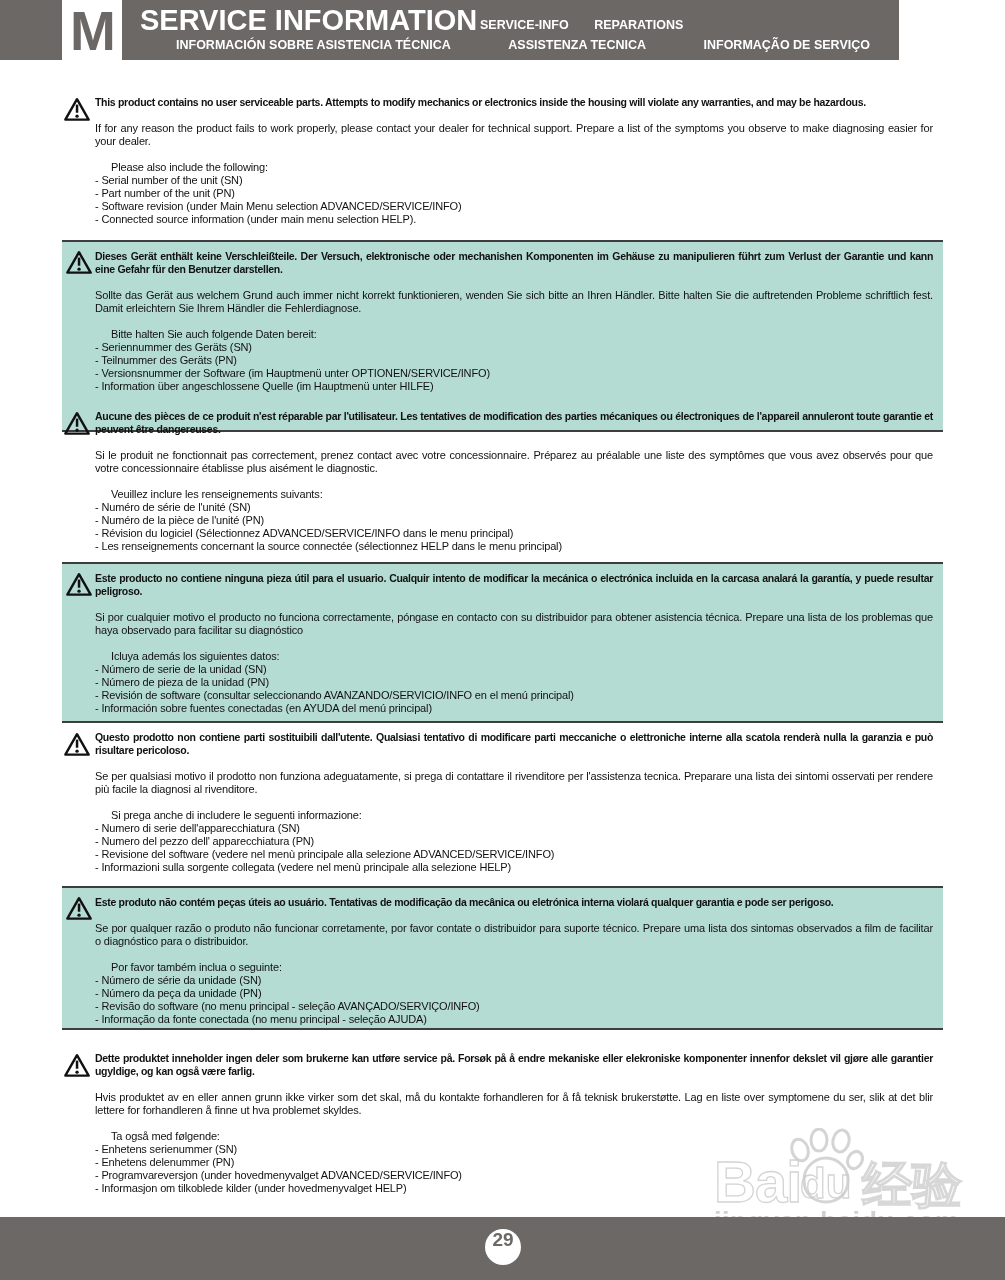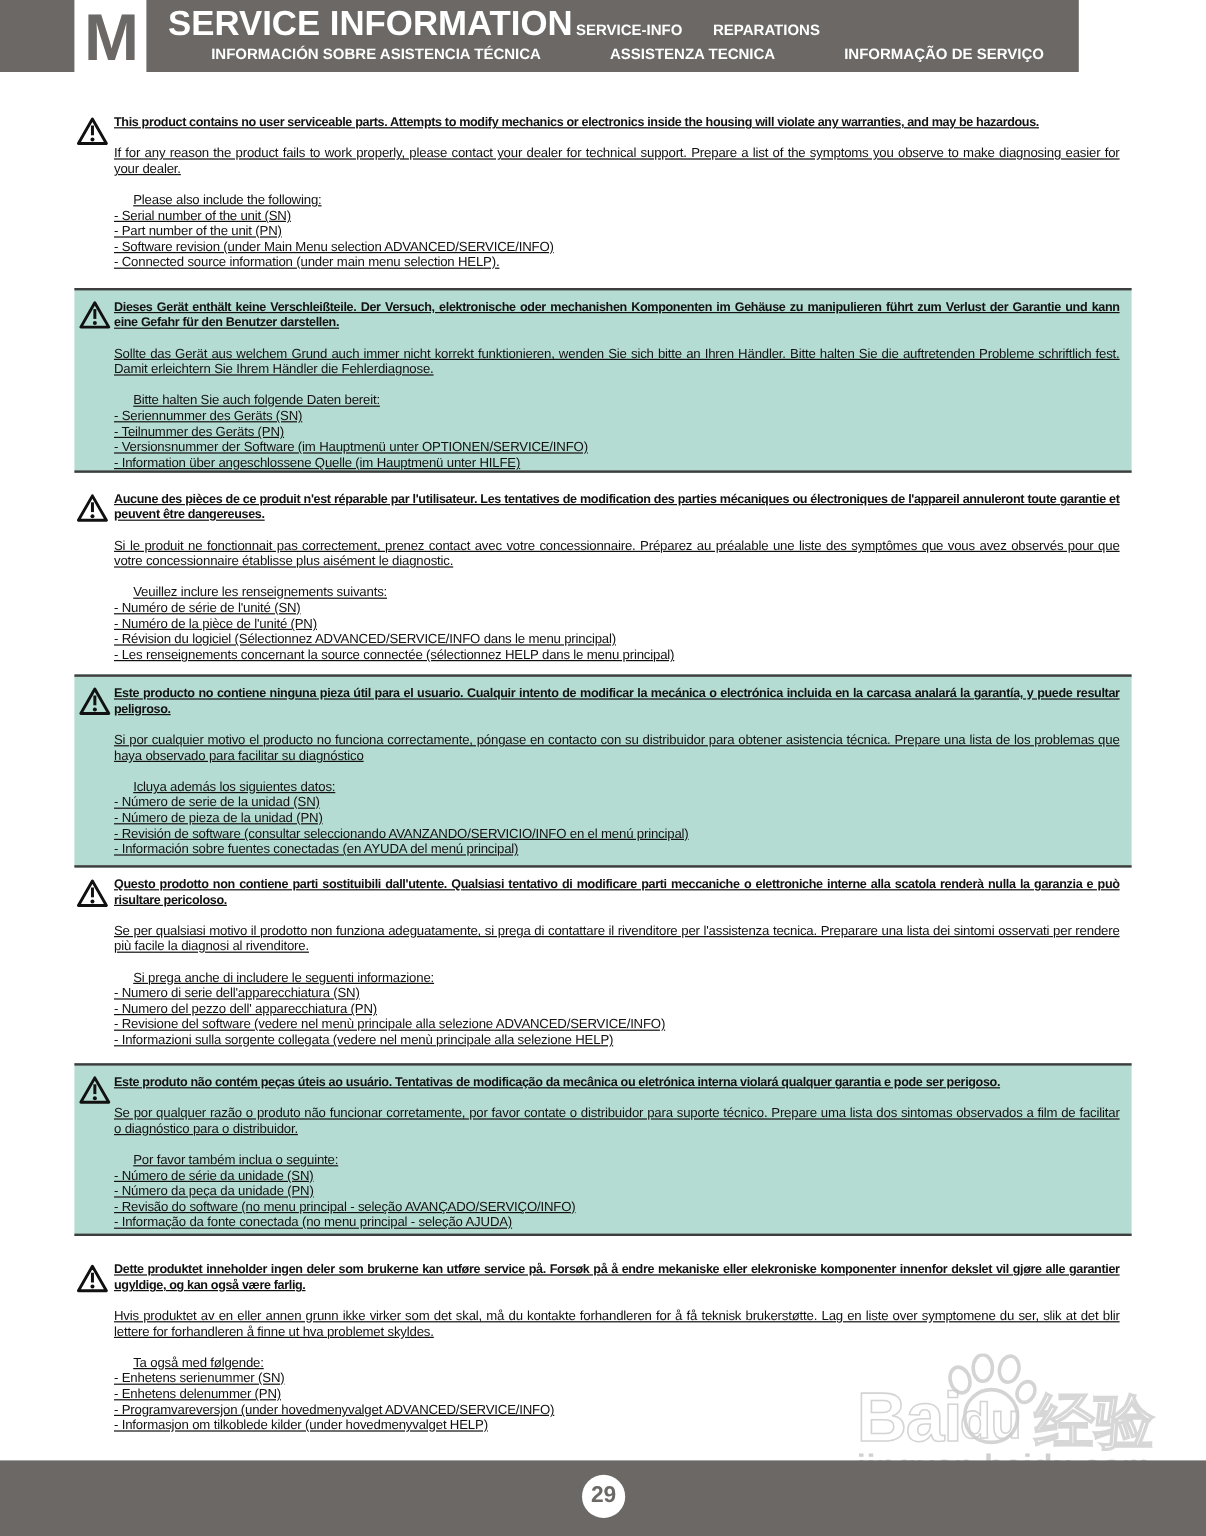--- a/index.html
+++ b/index.html
@@ -17,34 +17,34 @@
   .header-bar{position:absolute;left:0;top:0;width:899px;height:60px;background:var(--bar-bg);}
   .m-box{position:absolute;left:62px;top:0;width:60px;height:63px;background:#ffffff;
          display:flex;align-items:center;justify-content:center;}
   .m-letter{font-size:55px;font-weight:bold;color:var(--bar-bg);line-height:1;letter-spacing:-2px;}
   .hdr-title{position:absolute;left:140px;top:4px;font-size:29px;font-weight:bold;color:#ffffff;letter-spacing:0px;white-space:nowrap;}
   .hdr-sub1{position:absolute;left:480px;top:18px;font-size:12.5px;font-weight:bold;color:#ffffff;white-space:nowrap;}
   .hdr-sub1 span{margin-right:22px;}
   .hdr-sub2{position:absolute;left:140px;top:38px;font-size:12.5px;font-weight:bold;color:#ffffff;white-space:nowrap;}
   .hdr-sub2 span{margin-right:18px;padding-left:36px;}
   
-  .section{position:absolute;left:62px;width:881px;box-sizing:border-box;text-decoration:underline;}
+  .section{position:absolute;left:62px;width:881px;box-sizing:border-box;}
   .section.boxed{background:var(--hl-bg);border-top:2px solid var(--box-border);border-bottom:2px solid var(--box-border);}
   .warn-icon{position:absolute;left:1px;top:1px;width:28px;height:25px;}
   .section.boxed .warn-icon{left:3px;top:8px;}
   .sec-text{margin-left:33px;padding-right:10px;font-size:11px;line-height:13px;letter-spacing:-0.15px;}
   .section.boxed .sec-text{padding-top:8px;}
   .sec-bold{font-weight:bold;font-size:10.5px;letter-spacing:-0.3px;margin:0 0 13px 0;text-align:justify;}
   .sec-body{margin:0 0 13px 0;text-align:justify;}
   .sec-list-intro{margin:0;padding-left:16px;}
   .sec-list div{margin:0;}
   
   .footer-bar{position:absolute;left:0;top:1217px;width:1005px;height:63px;background:var(--bar-bg);}
   .page-circle{position:absolute;left:485px;top:1229px;width:36px;height:36px;border-radius:50%;
-               background:#ffffff;display:flex;align-items:center;justify-content:center;
+               background:#ffffff;display:flex;justify-content:center;
                font-size:19px;font-weight:bold;color:var(--bar-bg);}
   
   .wm{position:absolute;pointer-events:none;color:transparent;-webkit-text-stroke:1.3px rgba(205,205,205,0.85);
       font-weight:bold;white-space:nowrap;}
   .wm-bai{left:714px;top:1148px;font-size:58px;letter-spacing:-1px;}
   .wm-du{left:800px;top:1160px;font-size:42px;}
   .wm-cjk{left:862px;top:1152px;font-size:50px;-webkit-text-stroke:1.2px rgba(205,205,205,0.8);}
   .wm-url{position:absolute;left:714px;top:1207px;font-size:27px;font-weight:bold;
           color:rgba(203,203,203,0.9);letter-spacing:0.5px;pointer-events:none;white-space:nowrap;}
   .wm-paw{position:absolute;left:786px;top:1128px;pointer-events:none;}
@@ -85,21 +85,21 @@
       <div class="sec-list-intro">Please also include the following:</div>
       <div class="sec-list">
         <div>- Serial number of the unit (SN)</div>
         <div>- Part number of the unit (PN)</div>
         <div>- Software revision (under Main Menu selection ADVANCED/SERVICE/INFO)</div>
         <div>- Connected source information (under main menu selection HELP).</div>
       </div>
     </div>
   </div>
 
-  <div class="section boxed" style="top:240px;height:154px;">
+  <div class="section boxed" style="top:240px;height:192px;">
     <span class="warn-icon">
       <svg viewBox="0 0 30 27" width="28" height="25">
           <path d="M15 2.4 L27.6 24.4 H2.4 Z" fill="none" stroke="#111" stroke-width="2.6" stroke-linejoin="round"></path>
           <rect x="13.7" y="8.2" width="2.7" height="8.8" fill="#111"></rect>
           <circle cx="15.05" cy="20.7" r="1.8" fill="#111"></circle>
         </svg>
     </span>
     <div class="sec-text">
       <p class="sec-bold">Dieses Gerät enthält keine Verschleißteile. Der Versuch, elektronische oder mechanishen Komponenten im Gehäuse zu manipulieren führt zum Verlust der Garantie und kann eine Gefahr für den Benutzer darstellen.</p>
       <p class="sec-body">Sollte das Gerät aus welchem Grund auch immer nicht korrekt funktionieren, wenden Sie sich bitte an Ihren Händler. Bitte halten Sie die auftretenden Probleme schriftlich fest. Damit erleichtern Sie Ihrem Händler die Fehlerdiagnose.</p>

